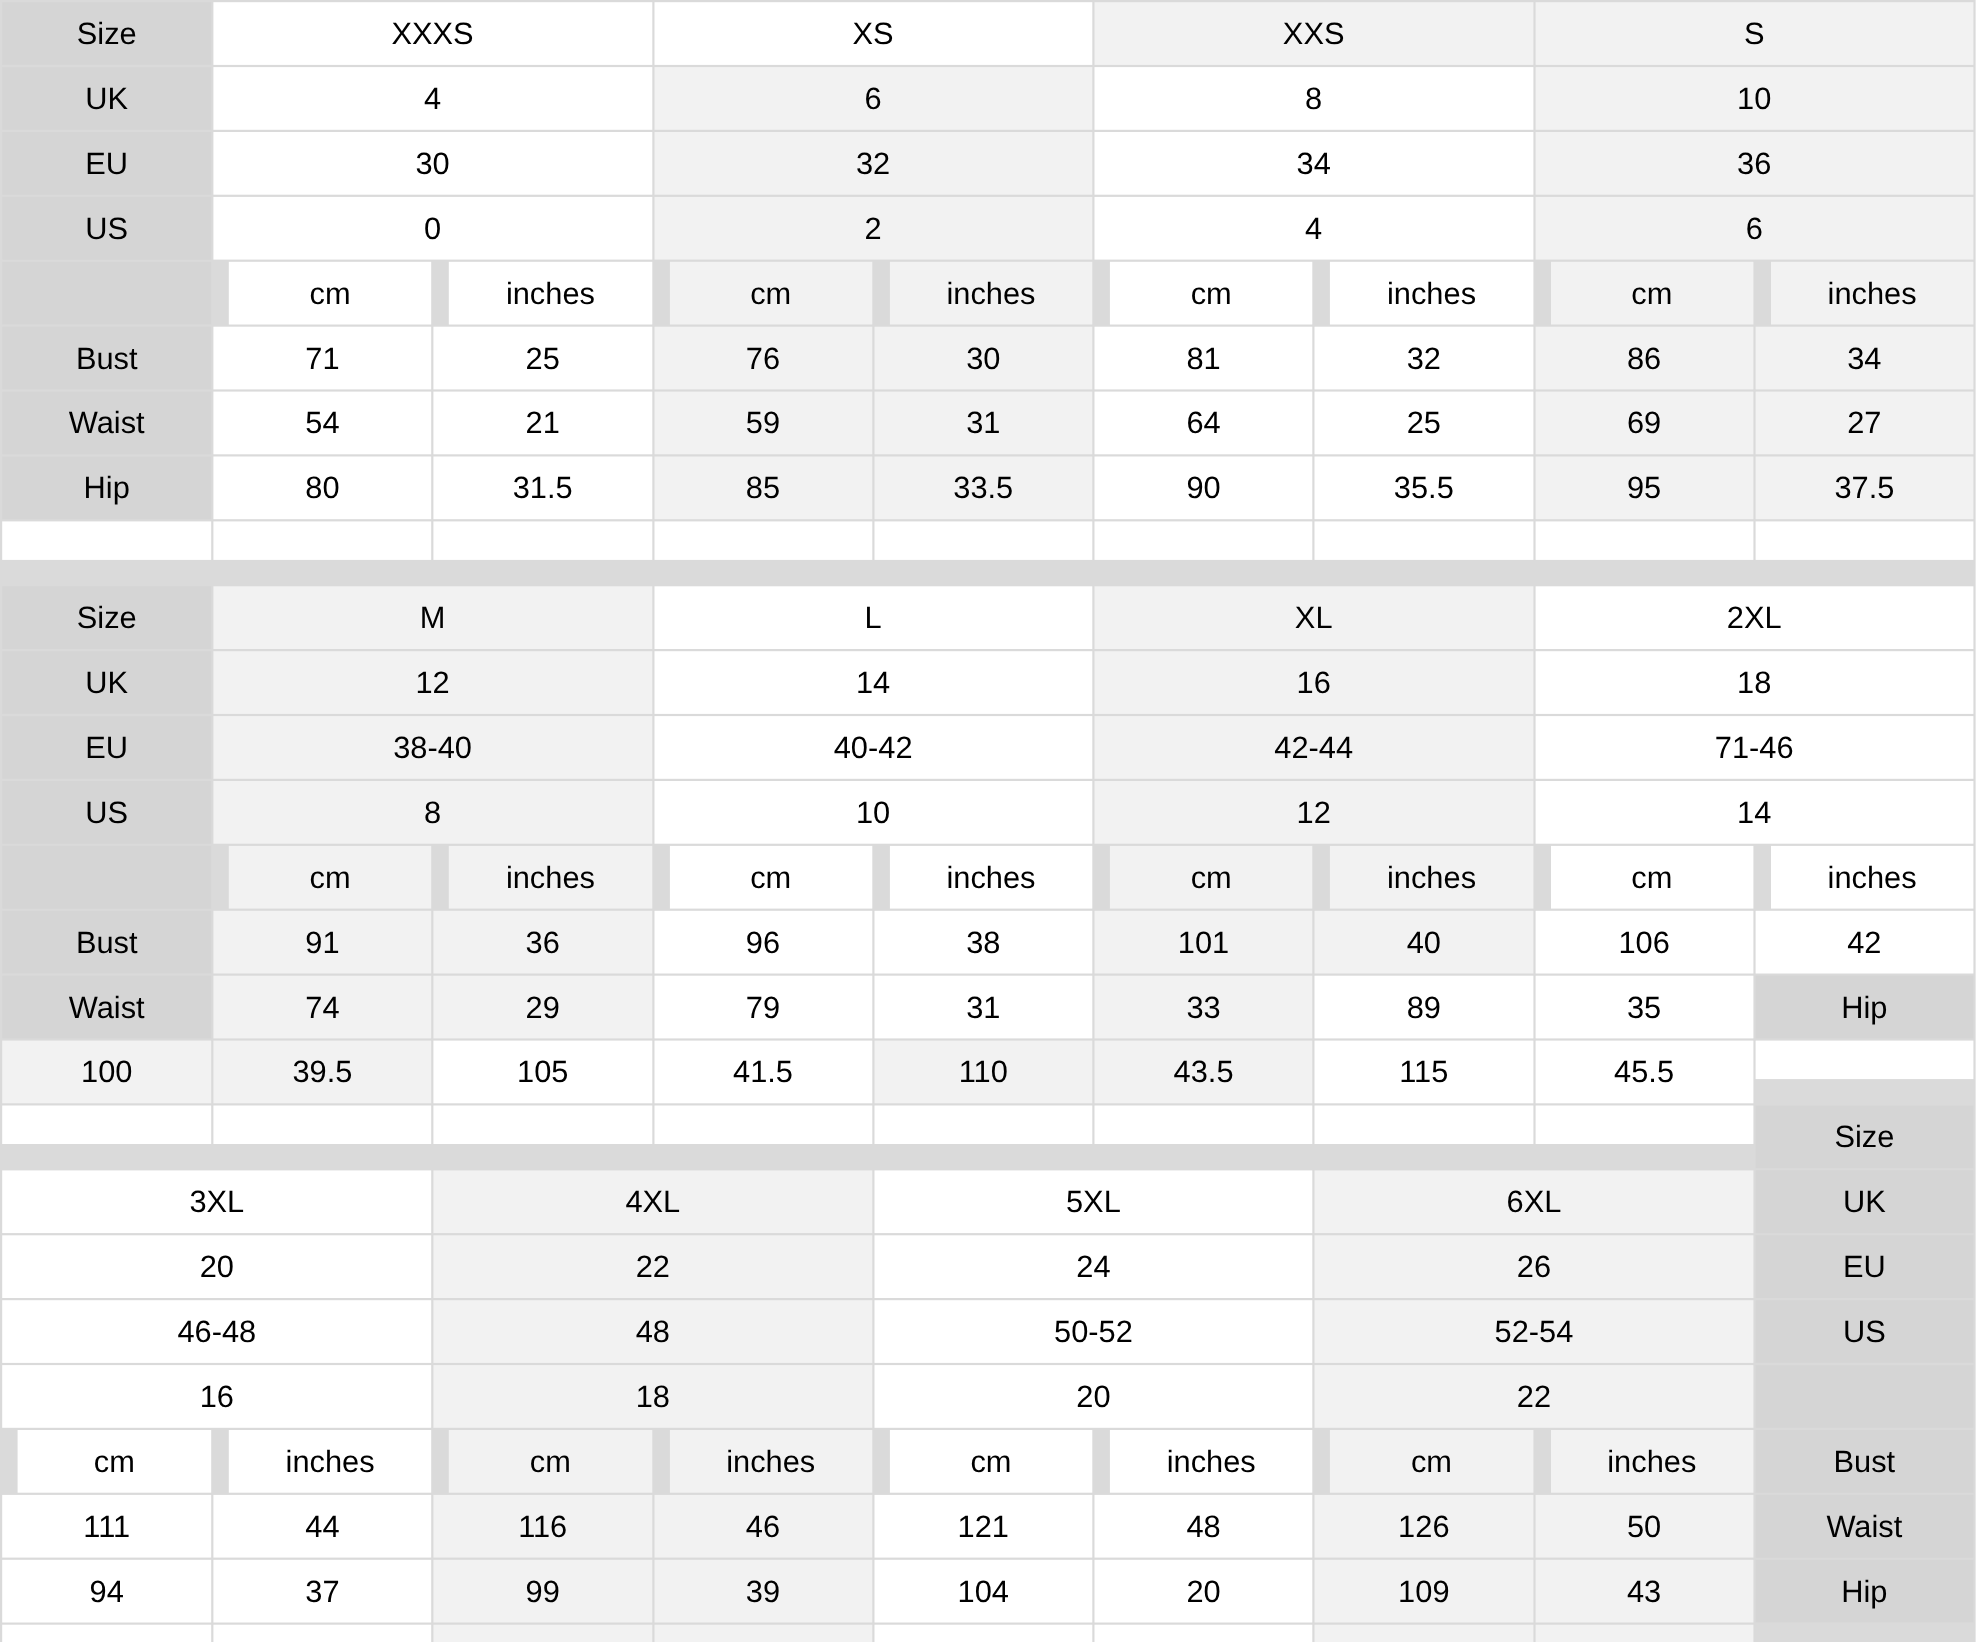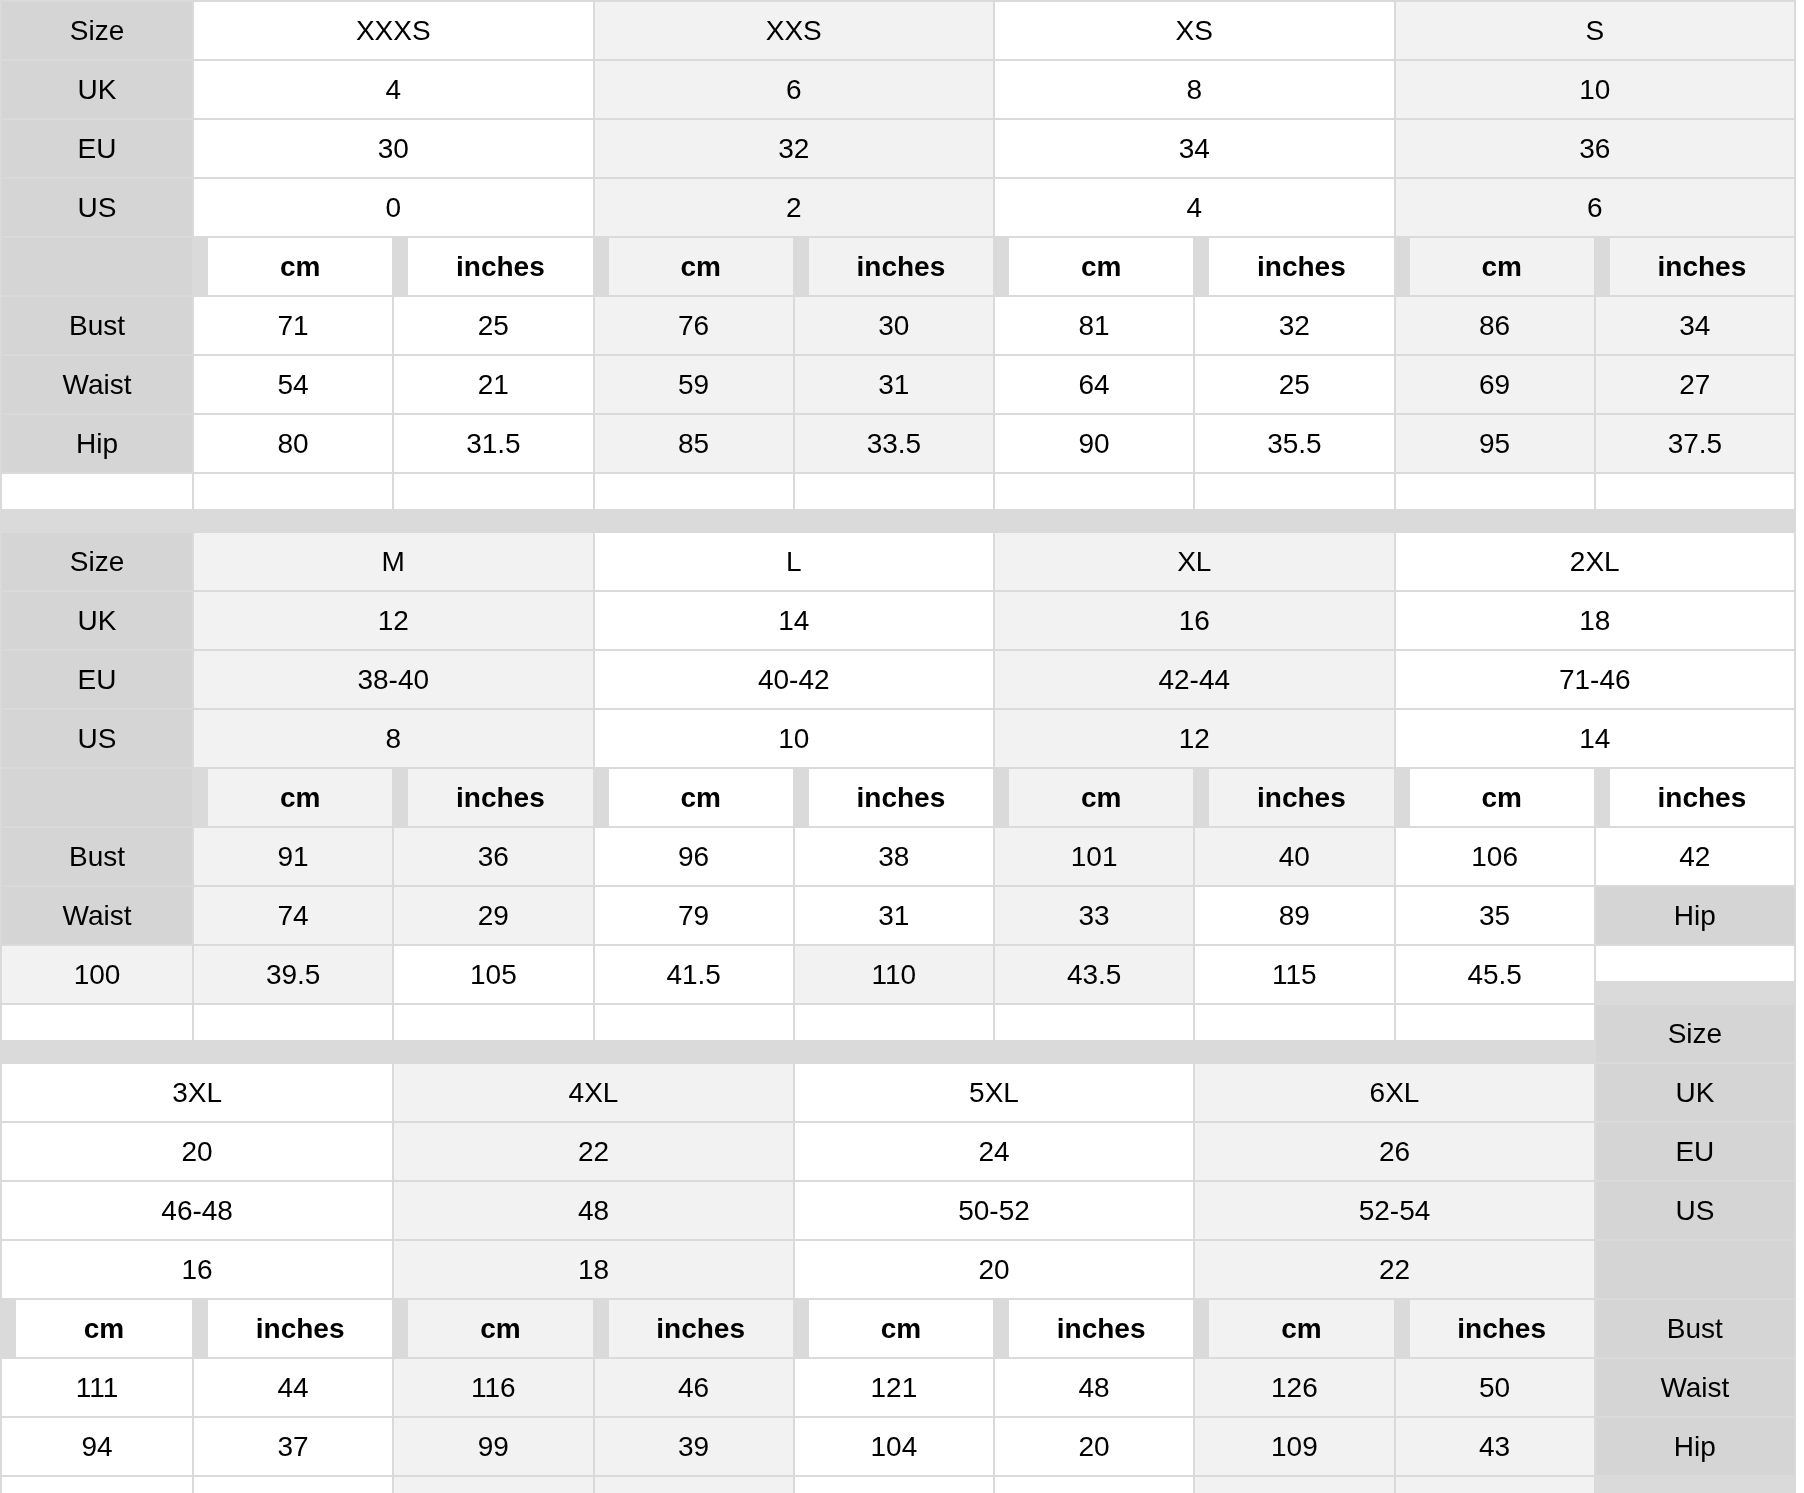--- a/index.html
+++ b/index.html
@@ -28,31 +28,31 @@
   }
   .cell{
     background:var(--cellbg);
     display:flex; align-items:center; justify-content:center;
     font-size:28px; line-height:1;
     white-space:nowrap; overflow:hidden;
   }
   .rowhead{ background:var(--rowhead); }
   .shaded{ background:var(--shaded); }
   .merged{ grid-column: span 2; text-align: right; }
-  .unit{ font-weight:bold;margin-left:14px; }
+  .unit{ font-weight:normal;margin-left:14px; }
   .spacer{ height:35px; }
 </style>
 </head>
 <body>
 
 <div id="sheet">
     <div class="cell rowhead">Size</div>
     <div class="cell merged">XXXS</div>
+    <div class="cell merged">XS</div>
     <div class="cell merged shaded">XXS</div>
-    <div class="cell merged">XS</div>
     <div class="cell merged shaded">S</div>
     <div class="cell rowhead">UK</div>
     <div class="cell merged">4</div>
     <div class="cell merged shaded">6</div>
     <div class="cell merged">8</div>
     <div class="cell merged shaded">10</div>
     <div class="cell rowhead">EU</div>
     <div class="cell merged">30</div>
     <div class="cell merged shaded">32</div>
     <div class="cell merged">34</div>

